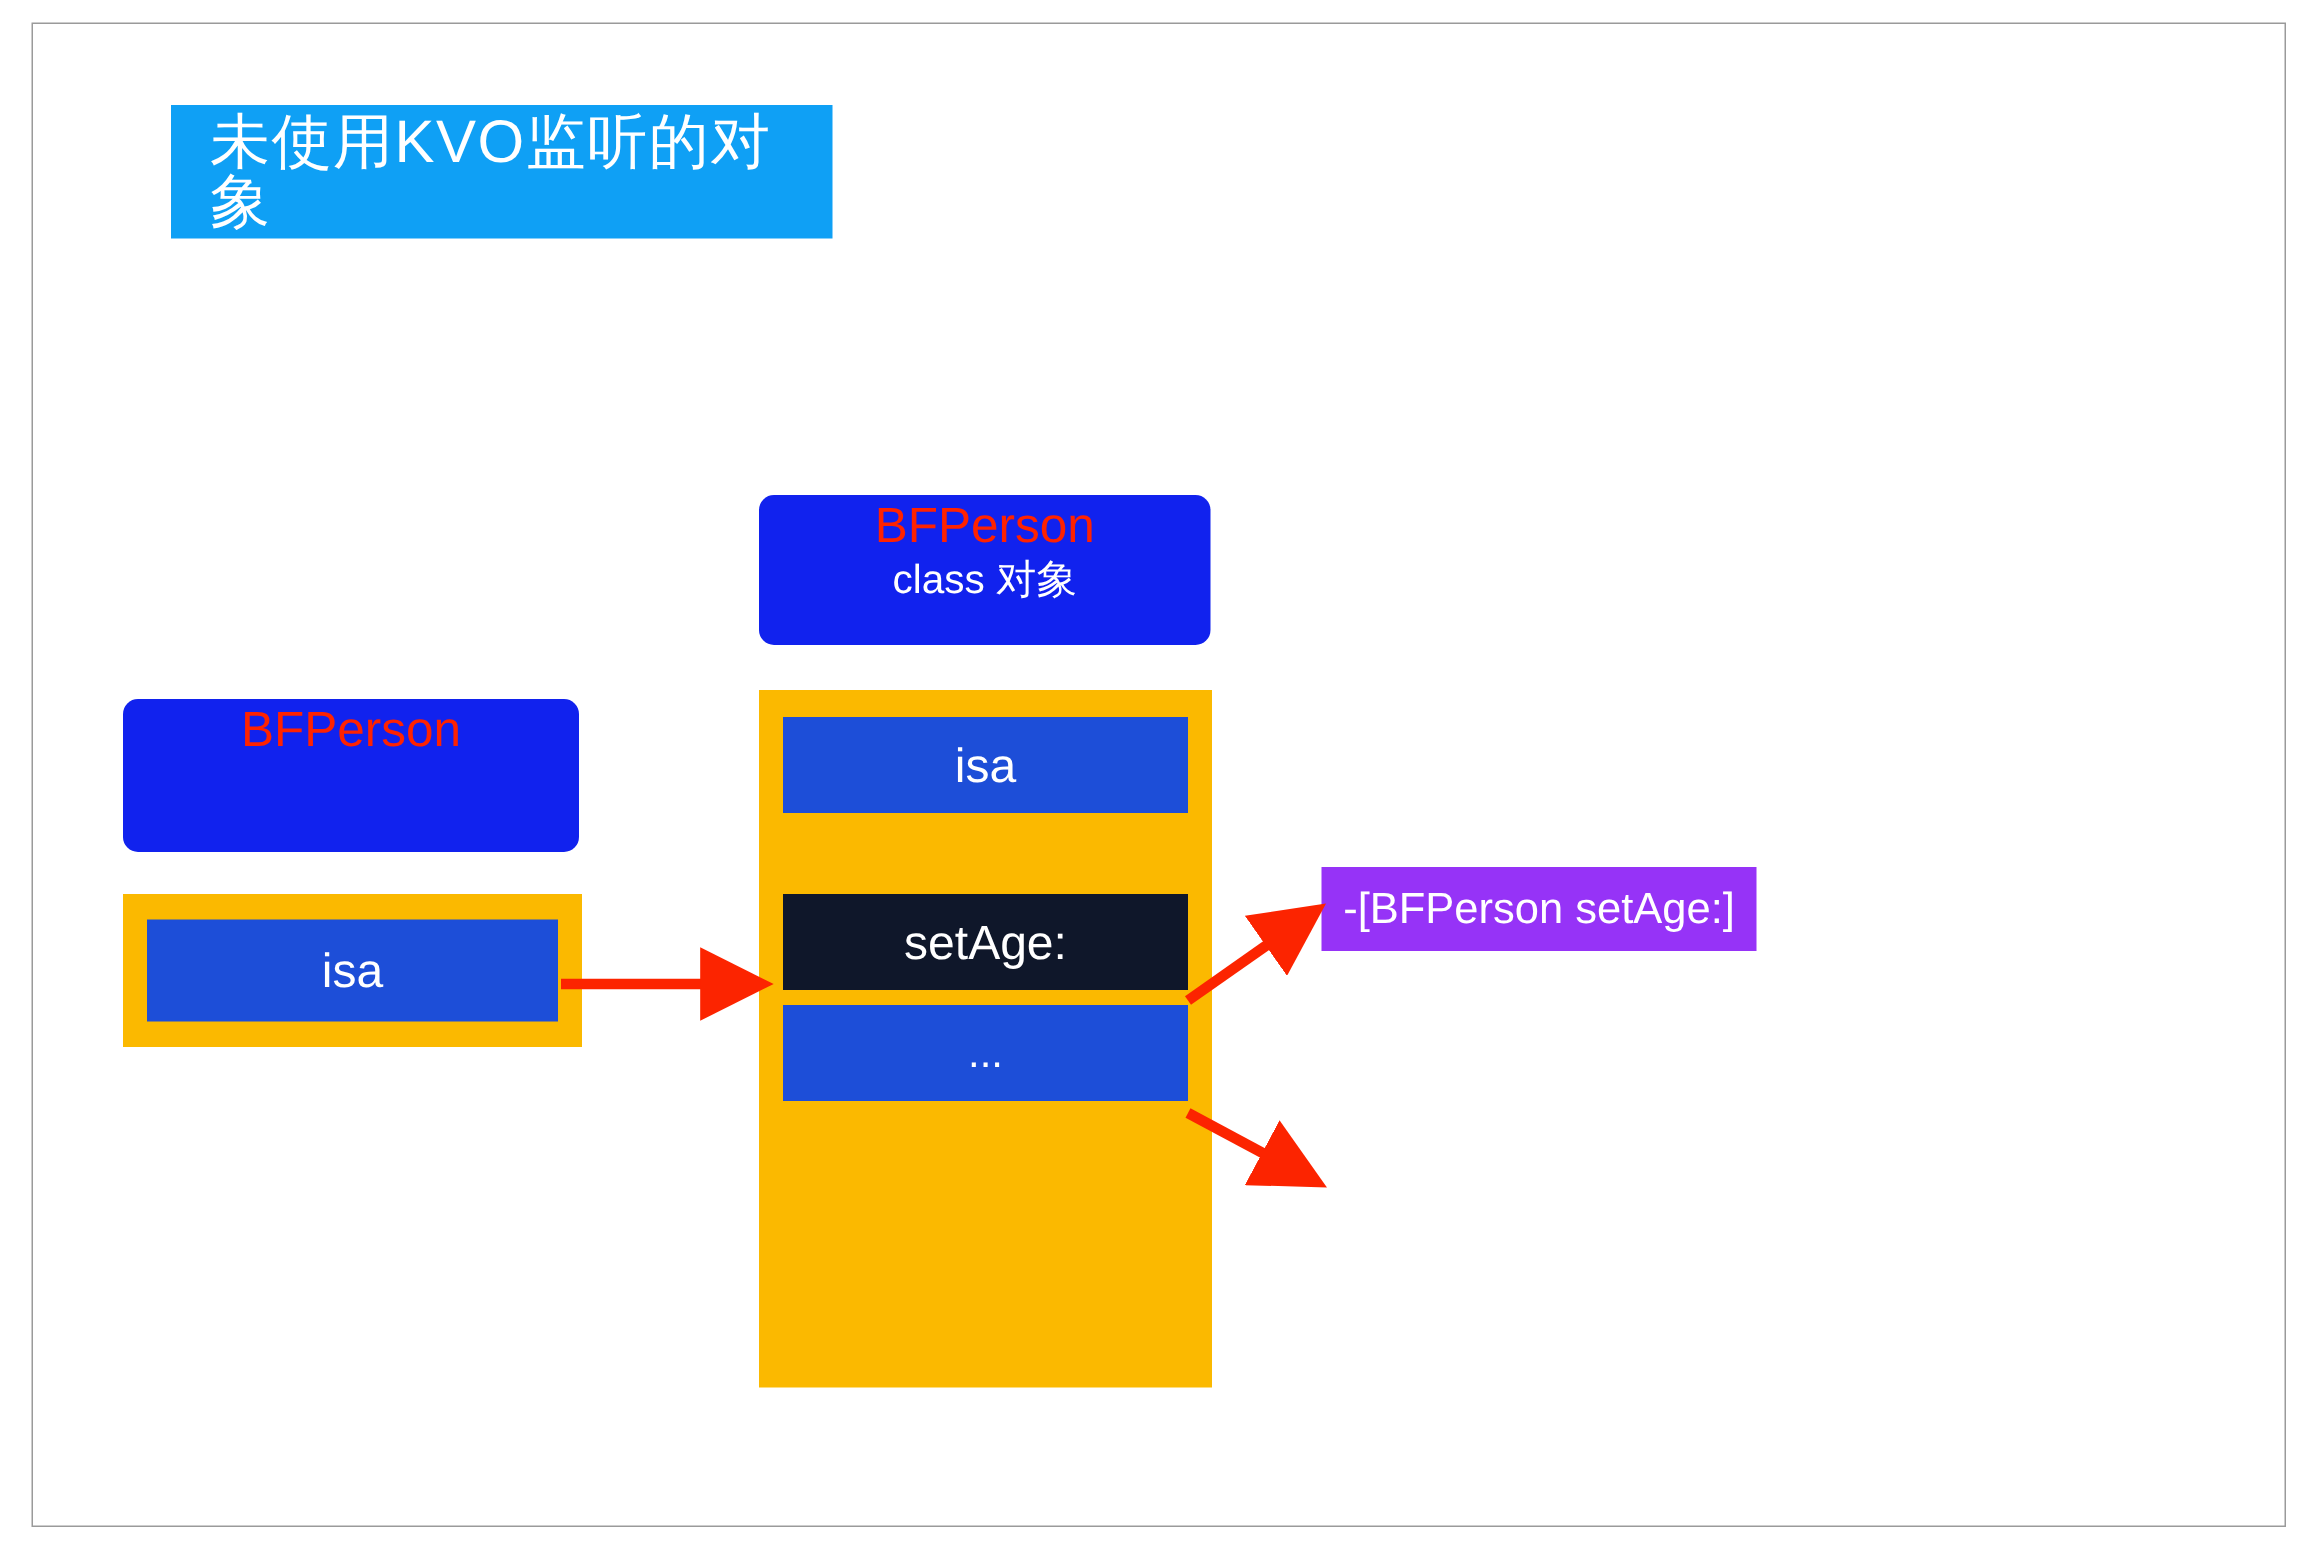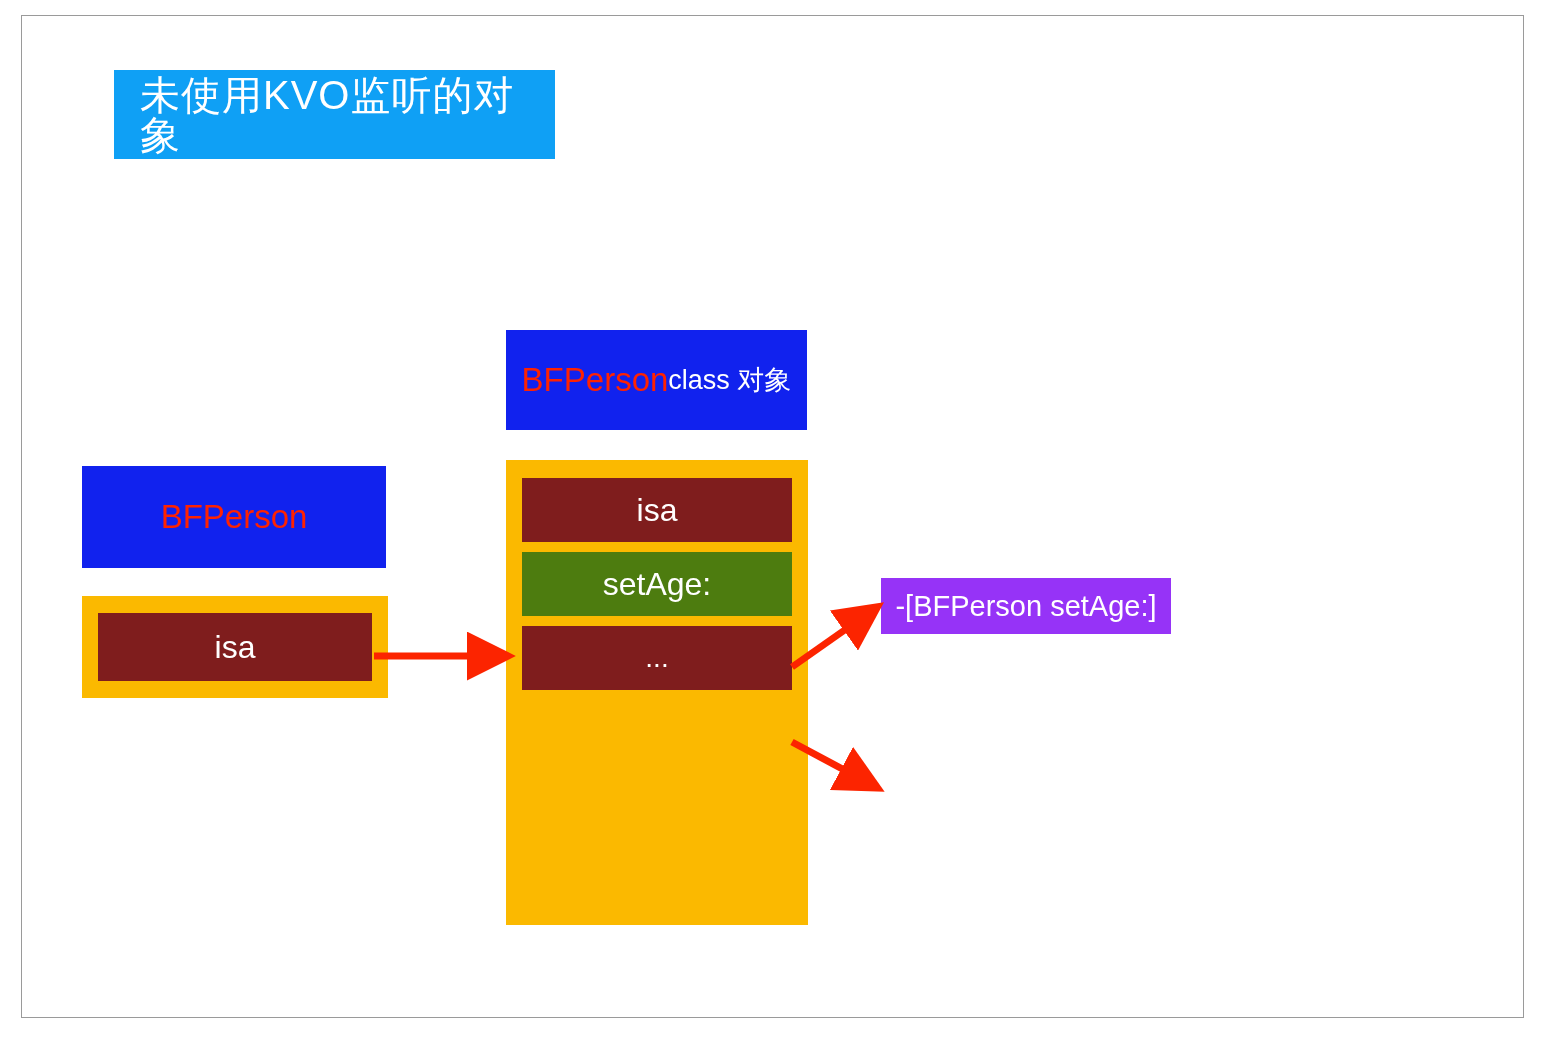--- a/index.html
+++ b/index.html
@@ -48,24 +48,25 @@
     font-size: 40px;
     line-height: 1;
     letter-spacing: 1px;
   }
 
   
   .obj-label {
     position: absolute;
     background: #1122ee;
     display: flex;
-    flex-direction: row;
-    align-items: center;
-    justify-content: center;
-    box-sizing: border-box;
+    flex-direction: column;
+    align-items: center;
+    justify-content: flex-start;
+    box-sizing: border-box;
+    border-radius: 10px;
   }
   .obj-label .line-a {
     color: #ff2200;
     font-size: 33px;
     line-height: 1.22;
     font-weight: normal;
   }
   .obj-label .line-b {
     color: #ffffff;
     font-size: 27px;
@@ -113,22 +114,22 @@
   
   .slot {
     display: flex;
     align-items: center;
     justify-content: center;
     color: #ffffff;
     font-size: 32px;
     line-height: 1;
     box-sizing: border-box;
   }
-  .slot.green { background: #7f1d1d; }
-  .slot.darkred { background: #4d7c0f; }
+  .slot.green { background: #1d4ed8; }
+  .slot.darkred { background: #0f172a; margin-top: 44px; }
   #instance-body .slot {
     width: 100%;
     height: 100%;
   }
   #class-body .slot {
     width: 100%;
     flex: 0 0 64px;
     height: 64px;
   }
   #class-body .slot.small-dots {

